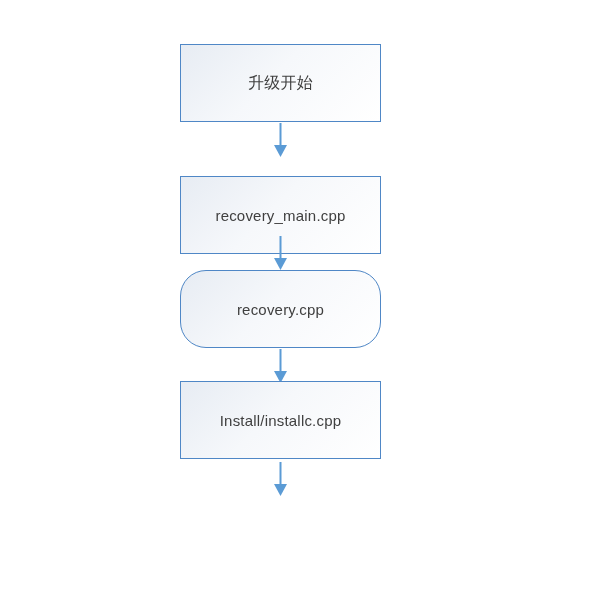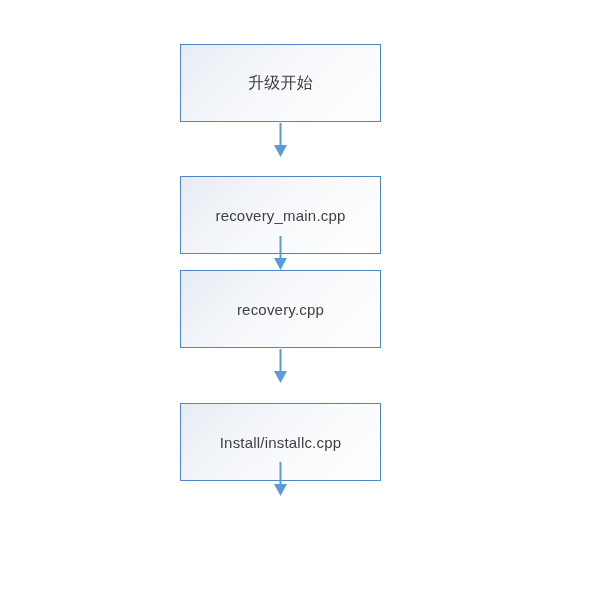--- a/index.html
+++ b/index.html
@@ -35,22 +35,22 @@
   }
   .flow-node .label {
     color: var(--text);
     font-size: 15px;
     letter-spacing: 0.2px;
     text-align: center;
   }
   .node-0 { top: 44px; }
   .node-0 .label { font-size: 16px; }
   .node-1 { top: 157px; margin-top: 19px; }
-  .node-2 { top: 270px; }
-  .node-3 { top: 403px; }
+  .node-2 { top: 270px; border-radius: 26px; }
+  .node-3 { top: 381px; }
   .node-4 { top: 496px; }
   .connector {
     position: absolute;
     left: 272px;
     width: 17px;
     height: 34px;
   }
   .conn-0 { top: 123px; }
   .conn-1 { top: 236px; }
   .conn-2 { top: 349px; }

